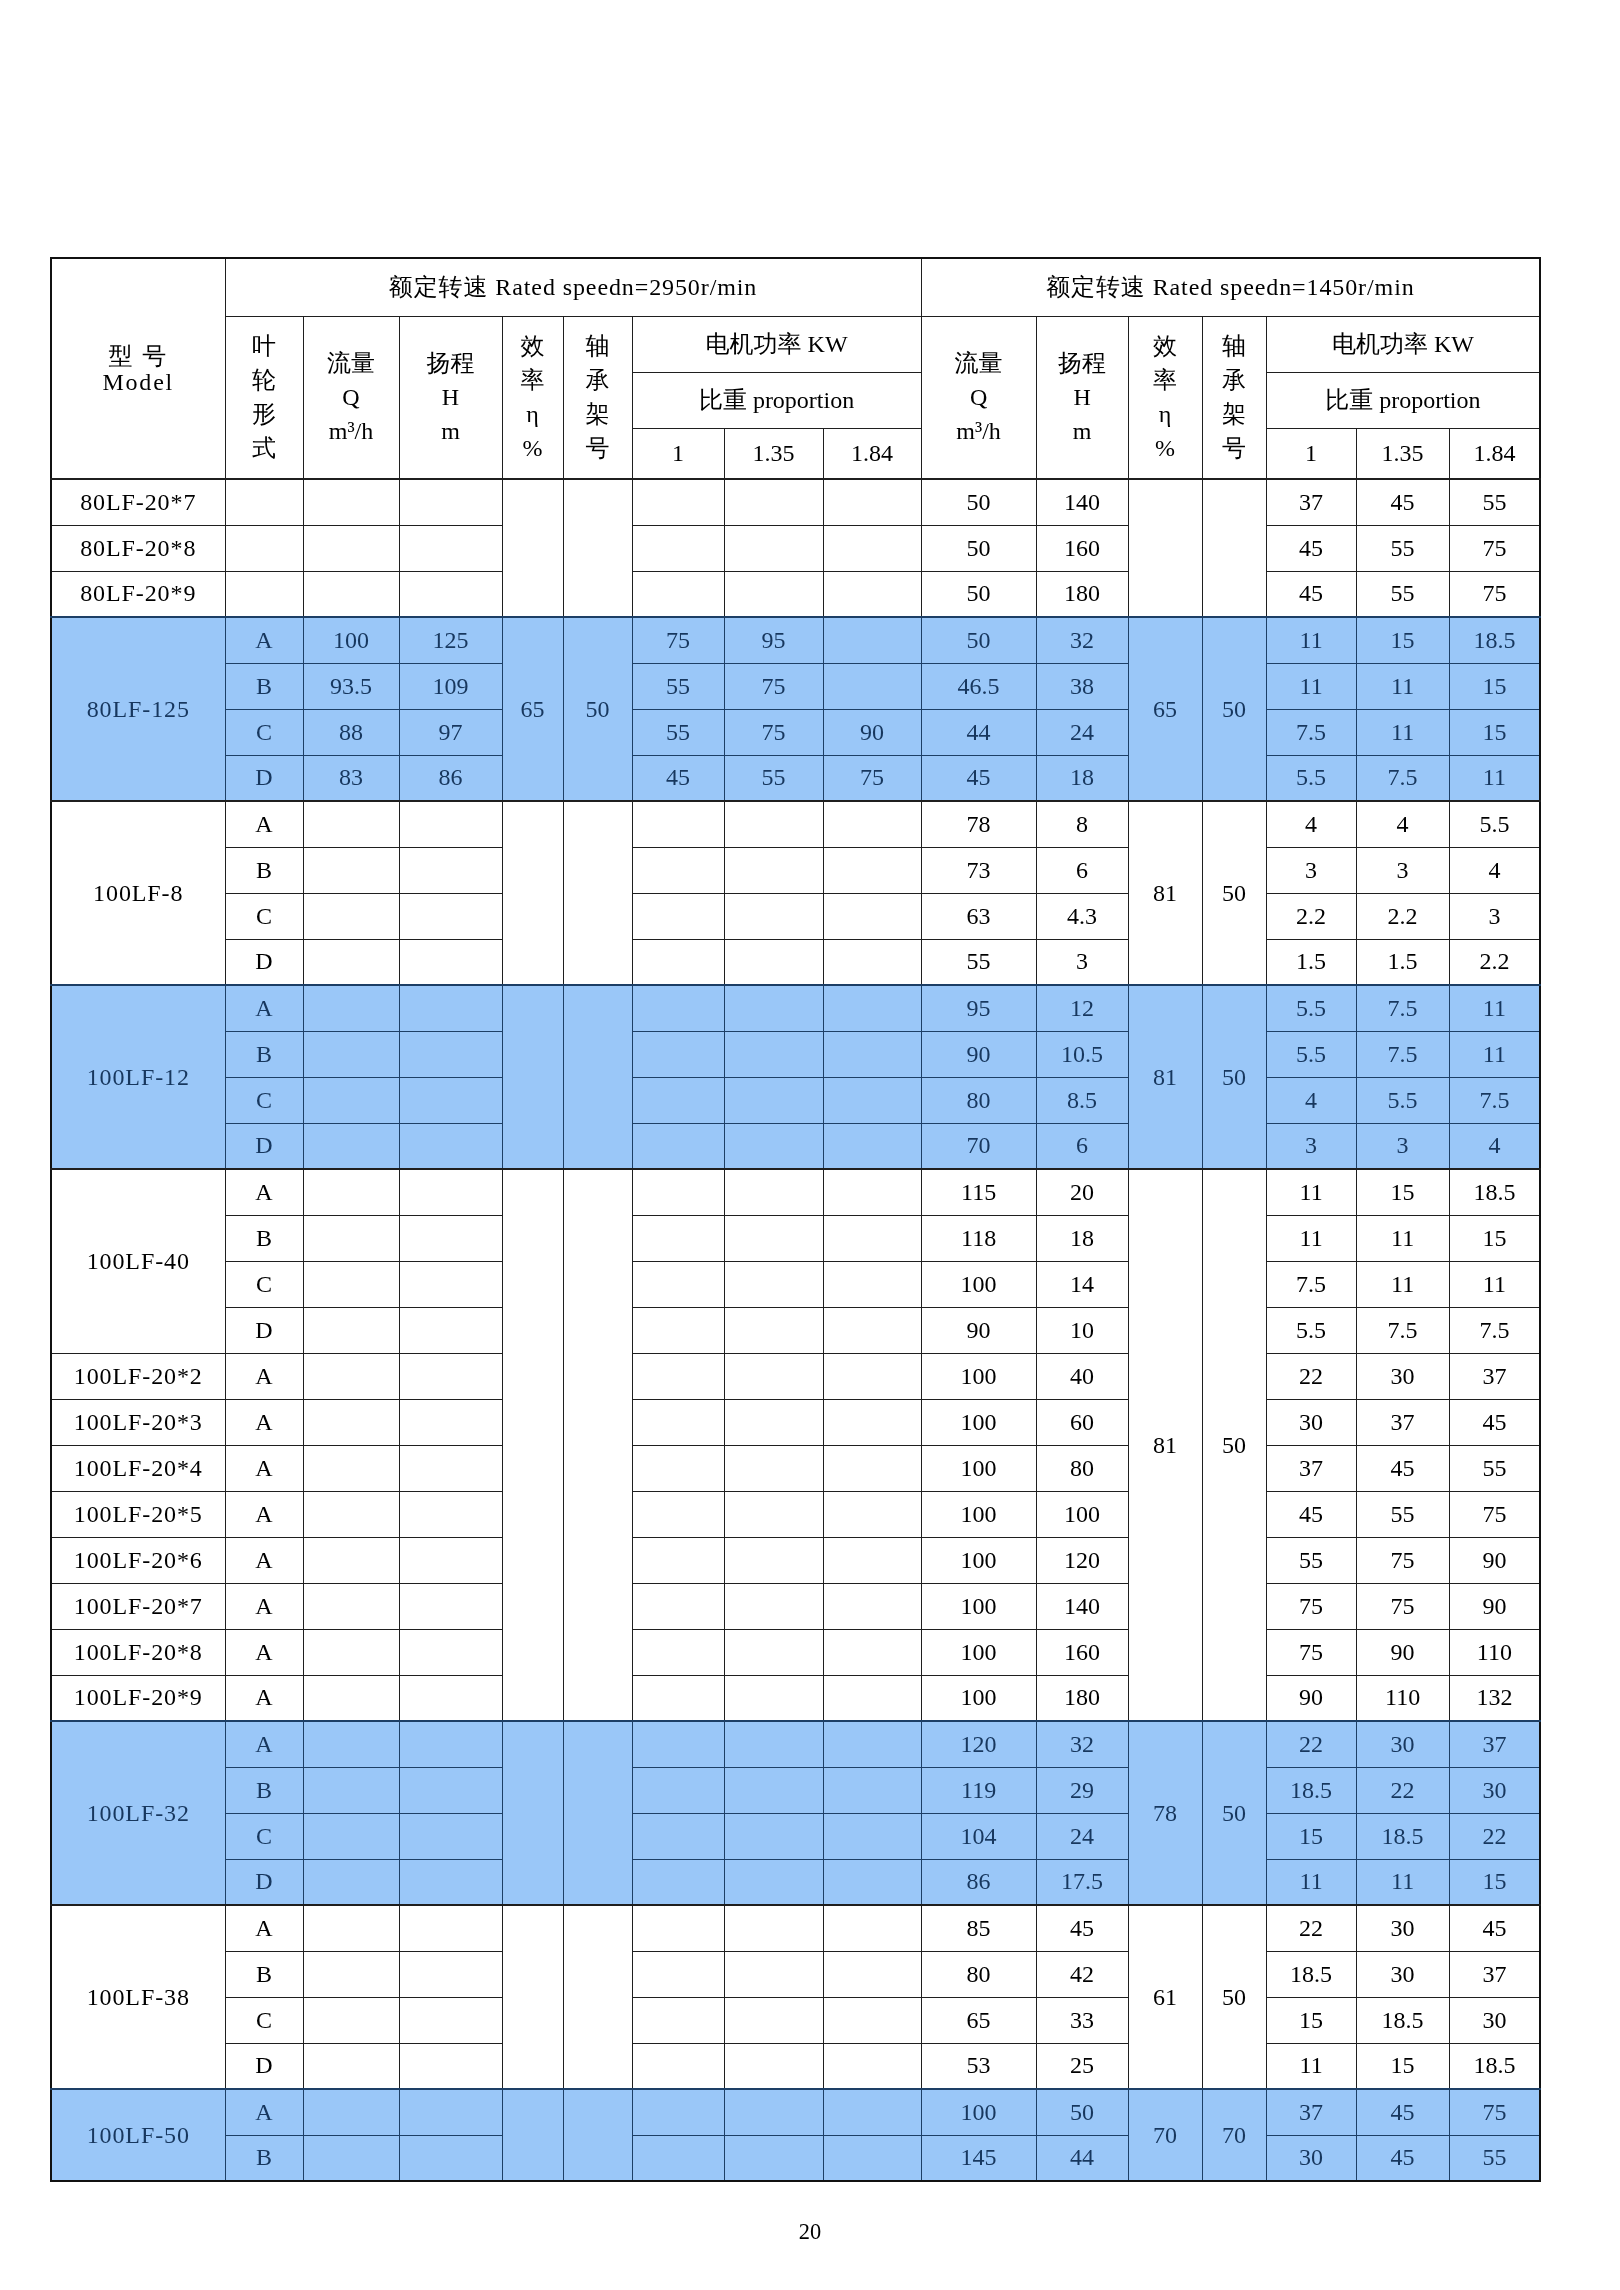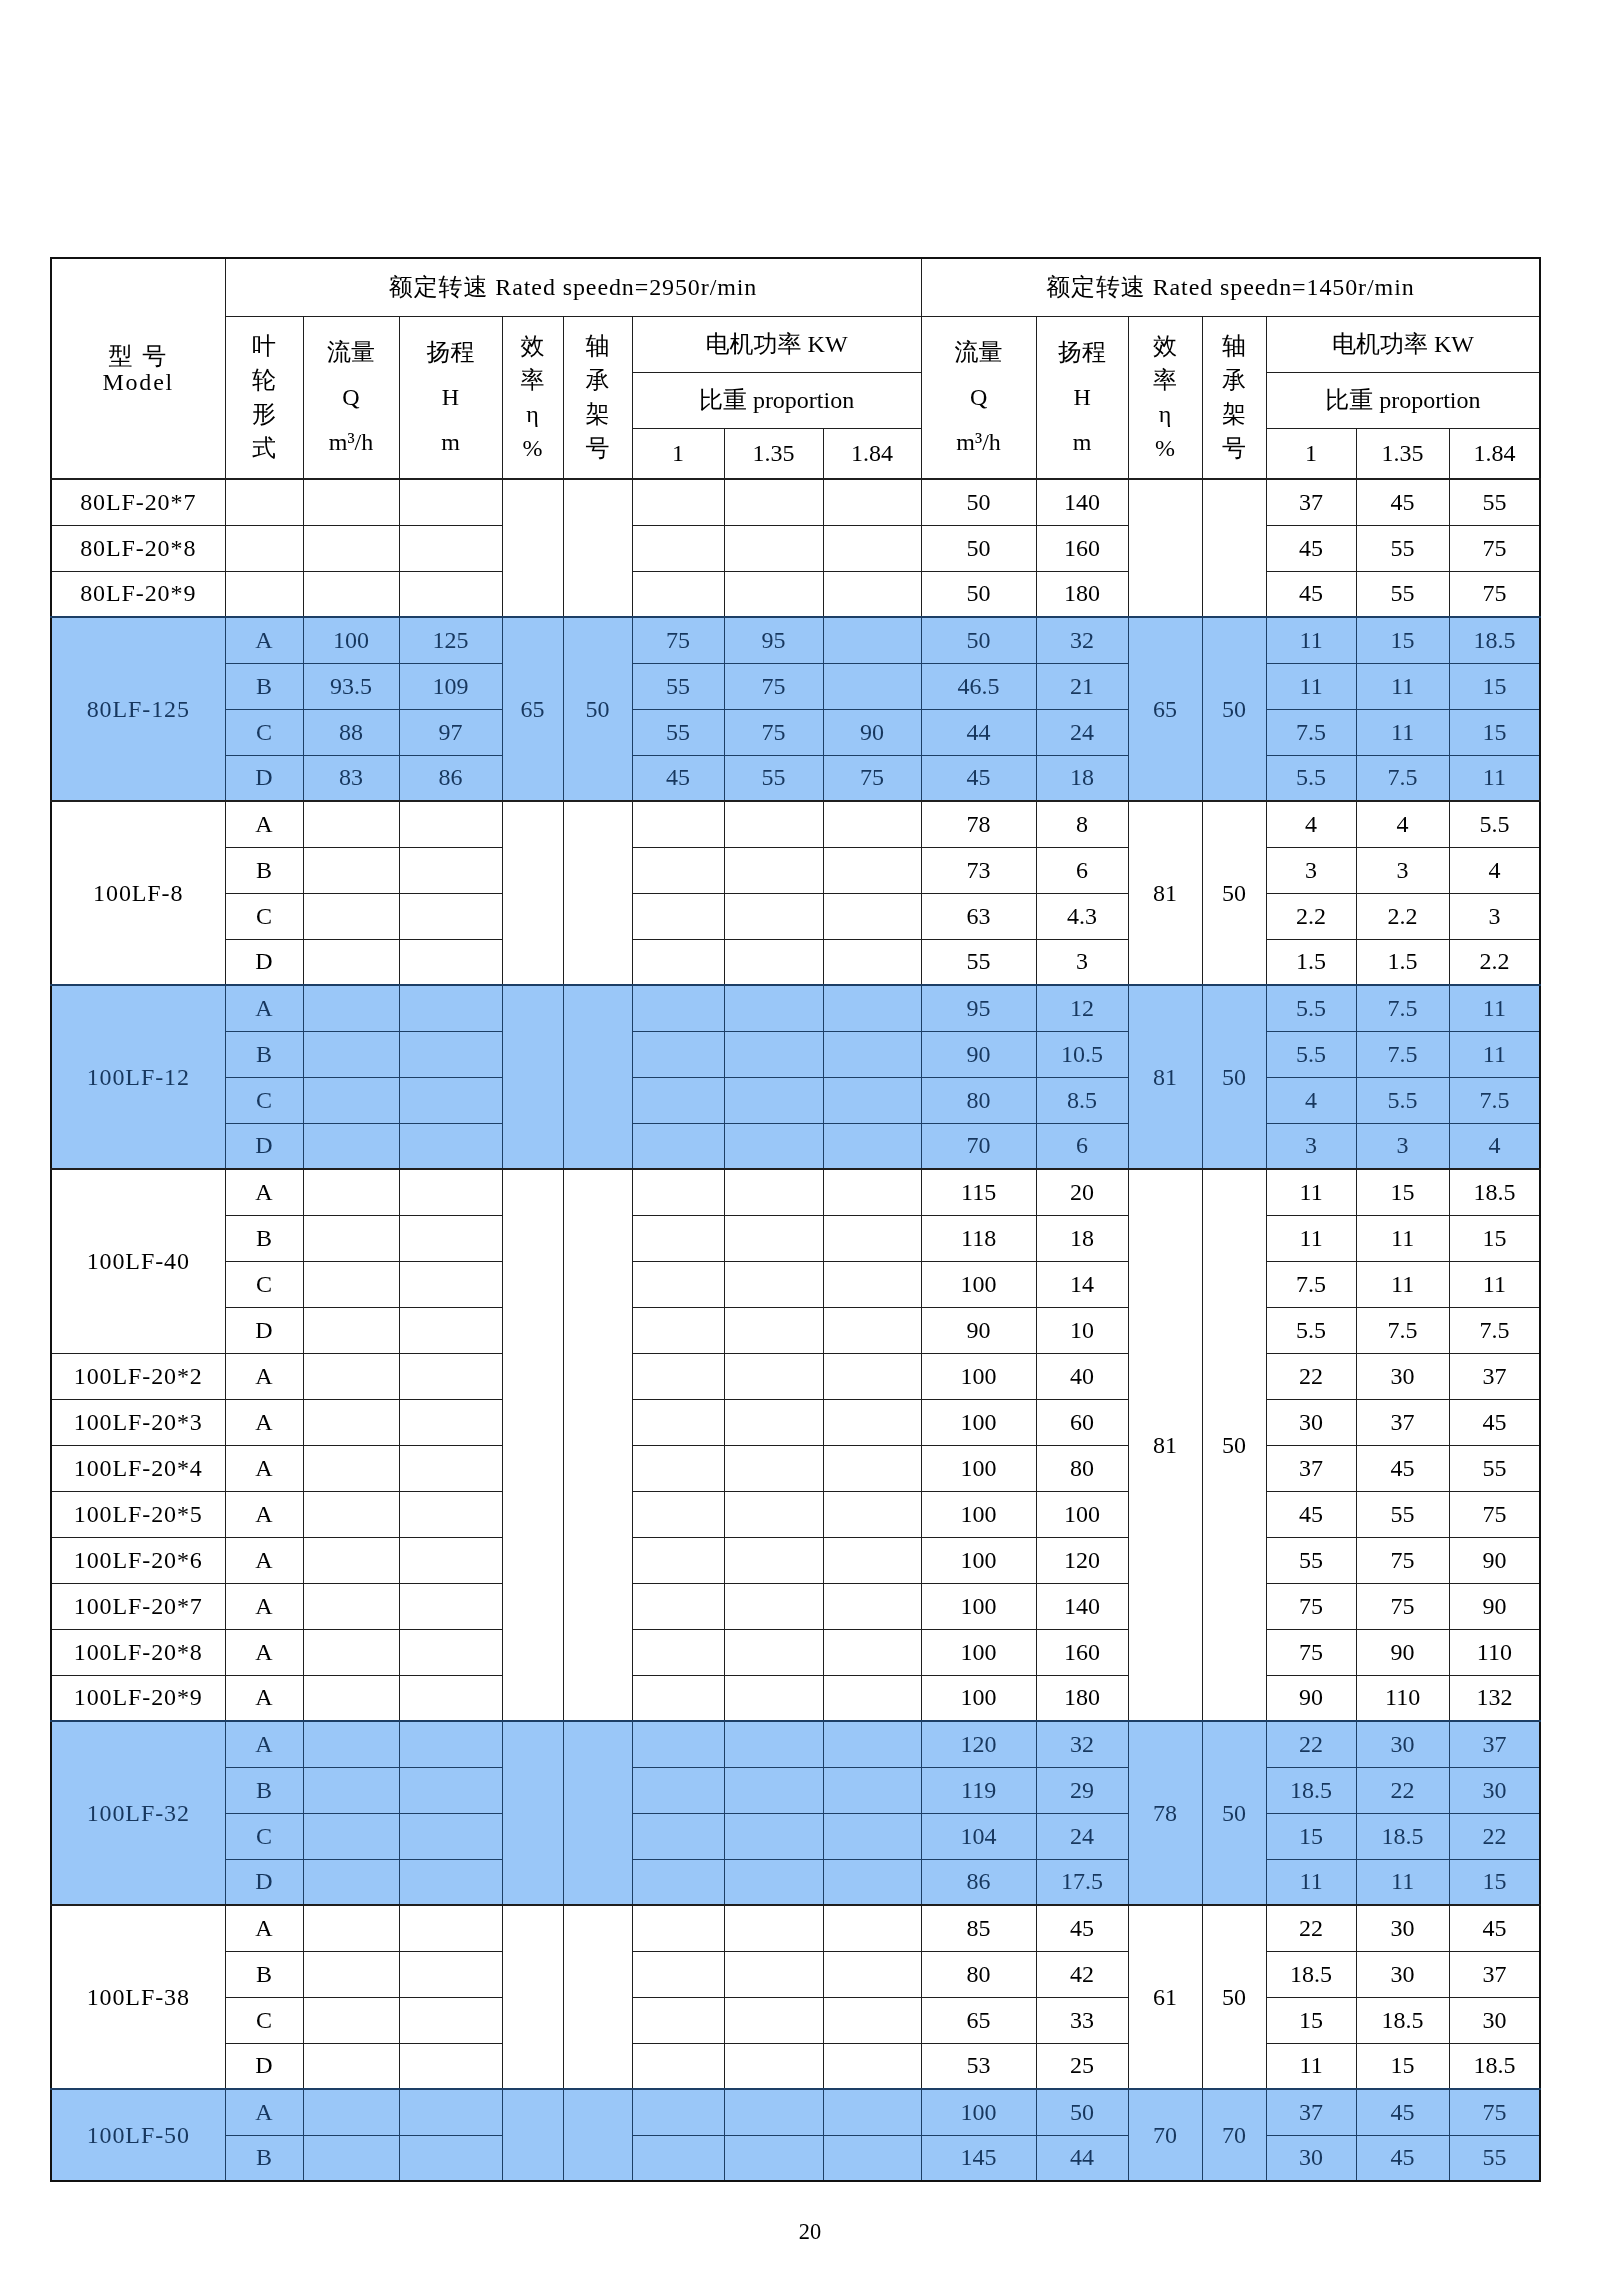--- a/index.html
+++ b/index.html
@@ -24,21 +24,21 @@
   }
   thead tr.h1{height:58px;}
   thead tr.h2{height:56px;}
   thead tr.h3{height:56px;}
   thead tr.h4{height:51px;}
   tbody tr{height:46px;}
 
   th.speed-h{font-weight:bold;font-size:26px;letter-spacing:0.9px;}
   th.vhead{white-space:pre-line;line-height:34px;font-size:24px;}
   th.mhead{white-space:pre-line;line-height:26px;font-size:25px;letter-spacing:1.8px;}
-  th.stack{white-space:pre-line;line-height:45px;}
+  th.stack{white-space:pre-line;line-height:34px;}
 
   tbody tr.blue td{
     background:#9AC7F8;color:#17375E;border-color:#1D3F66;
   }
   tbody tr.gsep td{border-top-width:2.7px;}
   td.model-cell{letter-spacing:0.9px;}
 
   .pagenum{
     position:absolute;top:2219px;left:0;width:1620px;
     text-align:center;font-size:22.4px;color:#000;
@@ -190,21 +190,21 @@
           <td>18.5</td>
         </tr>
         <tr class="blue">
           <td>B</td>
           <td>93.5</td>
           <td>109</td>
           <td>55</td>
           <td>75</td>
           <td></td>
           <td>46.5</td>
-          <td>21</td>
+          <td>38</td>
           <td>11</td>
           <td>11</td>
           <td>15</td>
         </tr>
         <tr class="blue">
           <td>C</td>
           <td>88</td>
           <td>97</td>
           <td>55</td>
           <td>75</td>

